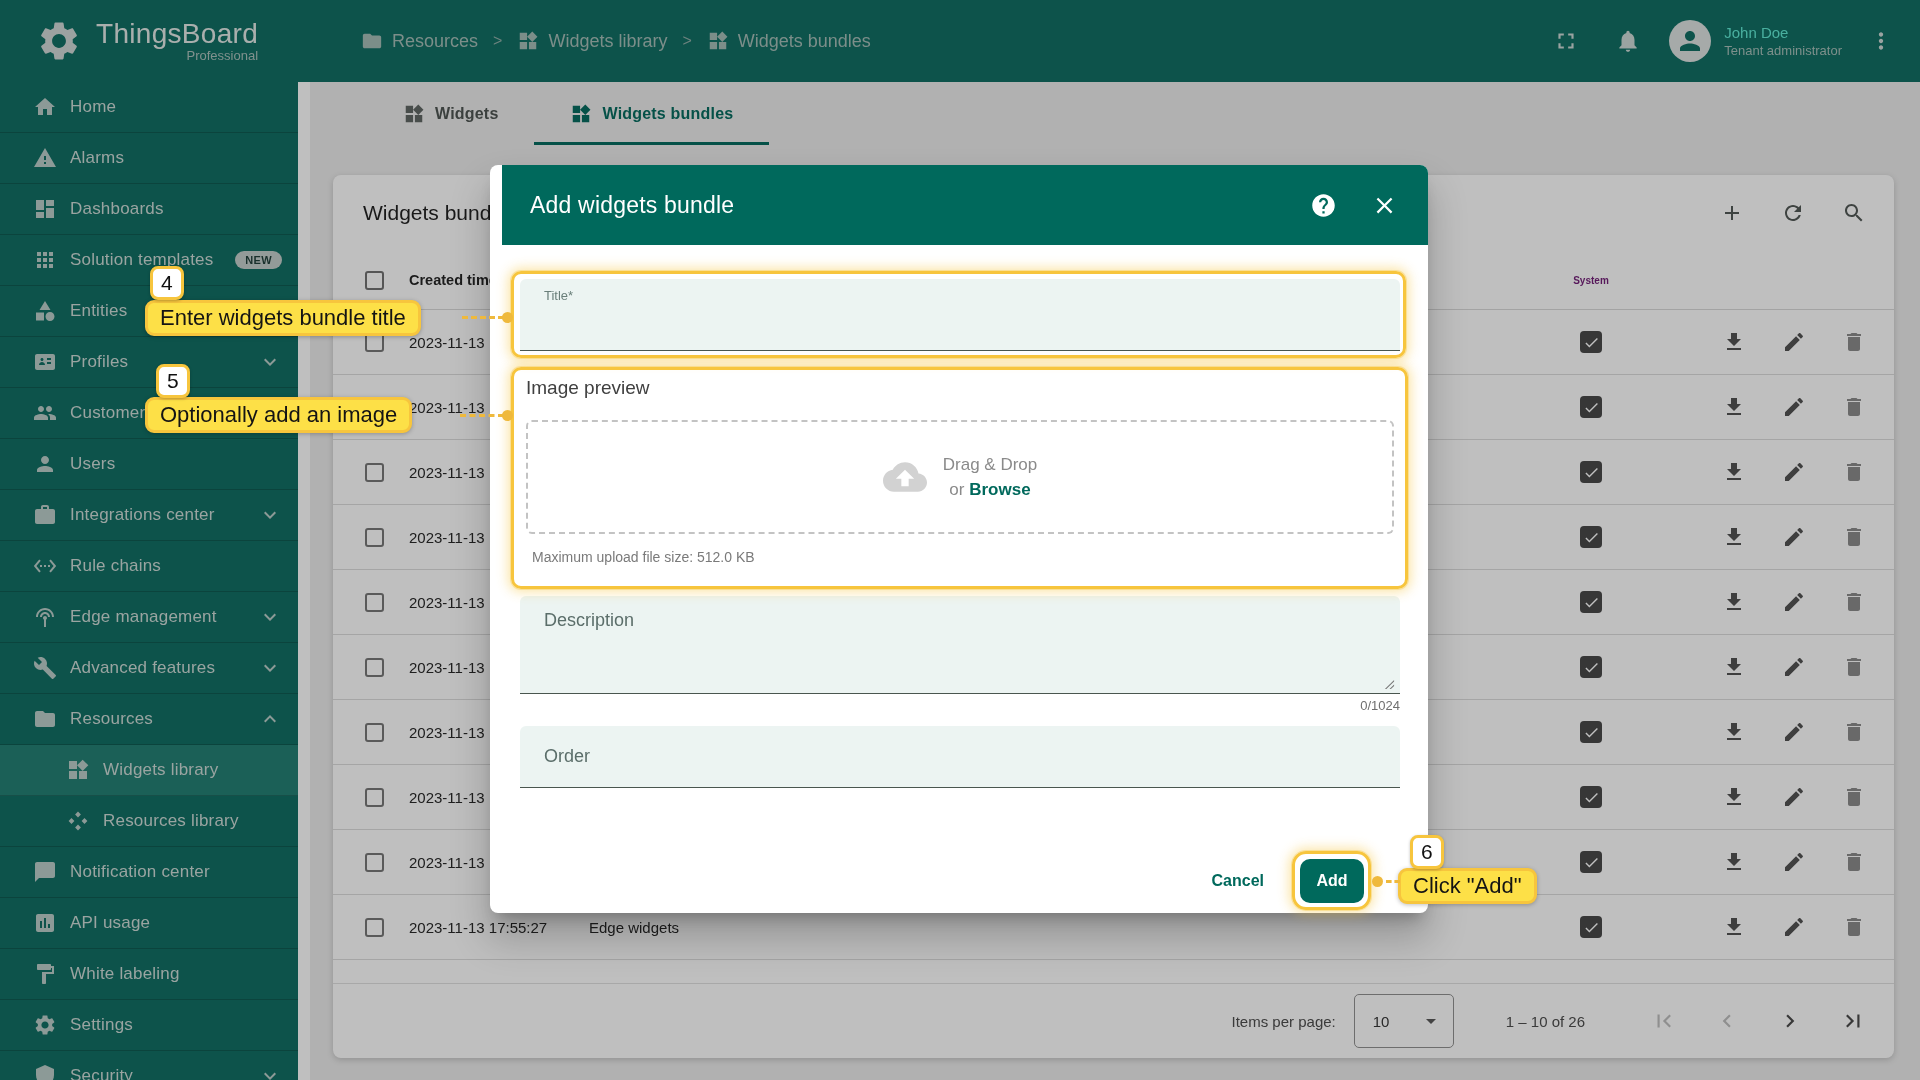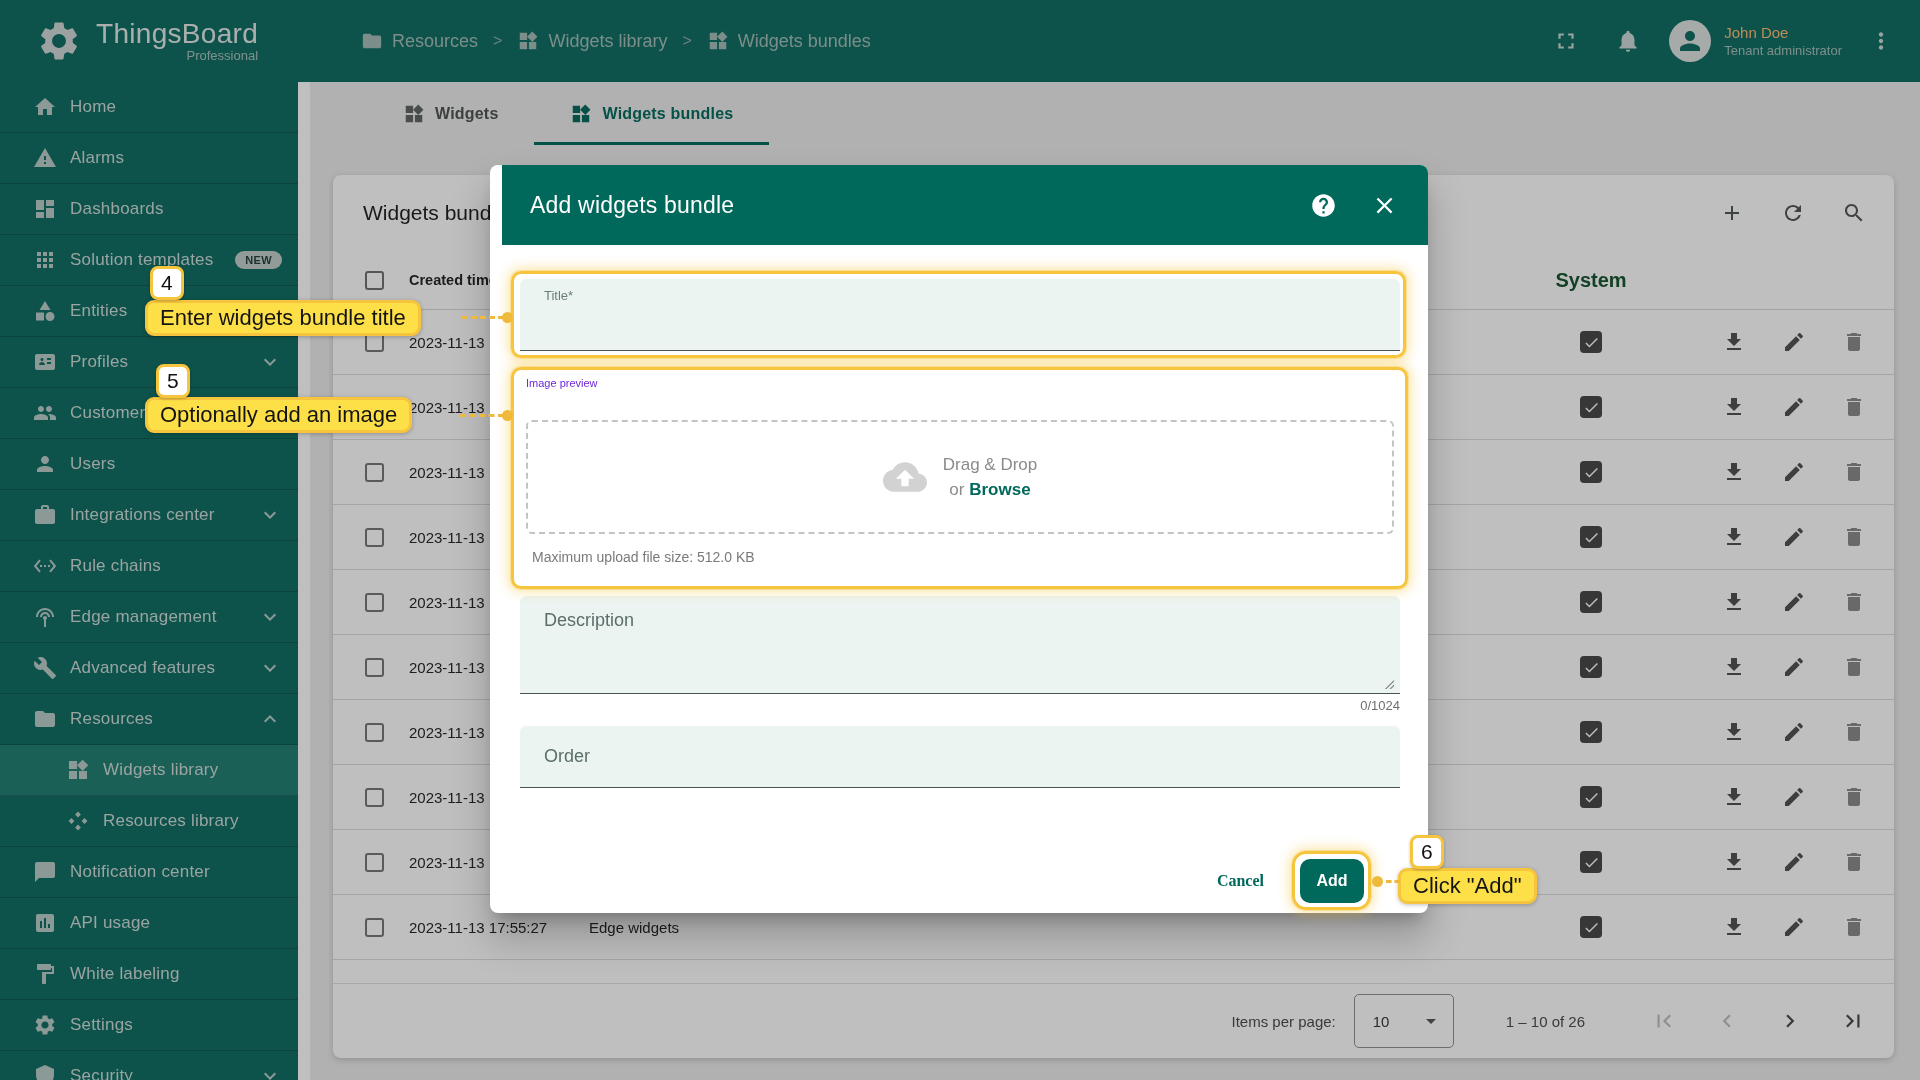--- a/index.html
+++ b/index.html
@@ -38,21 +38,21 @@
   .crumb{display:flex;align-items:center;gap:9px;cursor:pointer;white-space:nowrap;}
   .crumb-sep{margin:0 15px;font-size:16px;color:#8fada7;}
   .topbar-right{display:flex;align-items:center;}
   .tb-btn{width:26px;height:26px;color:#cdd9d6;cursor:pointer;}
   .bell{margin-left:36px;}
   .userchip{display:flex;align-items:center;margin-left:28px;cursor:pointer;}
   .avatar{width:42px;height:42px;border-radius:50%;background:#dde3e1;color:#0b6b60;
     display:flex;align-items:center;justify-content:center;overflow:hidden;}
   .avatar .ibox{width:30px;height:30px;}
   .usertxt{margin-left:13px;display:flex;flex-direction:column;}
-  .username{font-size:15px;color:#fdba74;line-height:19px;}
+  .username{font-size:15px;color:#5eead4;line-height:19px;}
   .userrole{font-size:13px;color:#a6bfb9;line-height:17px;}
   .morevert{margin-left:26px;}
 
   
   .content{position:absolute;left:310px;top:82px;right:0;bottom:0;background:#ececec;}
   .tabbar{position:absolute;left:0;top:0;right:0;height:63px;display:flex;padding-left:57px;}
   .tab{display:flex;align-items:center;gap:10px;padding:0 36px;font-size:16px;font-weight:600;
     color:#4b524f;cursor:pointer;position:relative;letter-spacing:.2px;}
   .tab .ibox{color:#5c6360;}
   .tab.active{color:#00695c;}
@@ -66,21 +66,21 @@
   .card-actions{display:flex;align-items:center;gap:37px;}
   .card-actions .cbtn{width:24px;height:24px;color:#4f5553;cursor:pointer;}
 
   .trow{display:flex;align-items:center;padding:0 28px 0 32px;}
   .thead{height:59px;border-bottom:1px solid #d9d9d9;}
   .tcell-cb{width:44px;flex:none;}
   .tcell-created{width:180px;flex:none;font-size:15px;color:#242424;}
   .thead .tcell-created{font-weight:700;font-size:14.5px;color:#1f1f1f;}
   .tcell-title{flex:1;font-size:15px;color:#242424;}
   .tcell-system{width:130px;flex:none;display:flex;justify-content:center;}
-  .thead .tcell-system{font-weight:700;font-size:20px;color:#14532d;}
+  .thead .tcell-system{font-weight:700;font-size:10px;color:#701a75;}
   .tcell-actions{width:210px;flex:none;display:flex;justify-content:flex-end;gap:36px;align-items:center;}
   .hdr-checkbox{width:19px;height:19px;border:2px solid #6f6f6f;border-radius:3px;background:transparent;cursor:pointer;}
   .row{height:65px;border-bottom:1px solid #dcdcdc;}
   .row-checkbox{width:19px;height:19px;border:2px solid #757575;border-radius:3px;cursor:pointer;}
   .syscheck{width:22px;height:22px;border-radius:4px;background:#454545;color:#fff;
     display:flex;align-items:center;justify-content:center;cursor:pointer;}
   .syscheck .ibox{width:17px;height:17px;}
   .act{width:24px;height:24px;color:#4f4f4f;cursor:pointer;}
   .act.trash{color:#8a8a8a;}
 
@@ -104,37 +104,37 @@
     padding:0 30px 0 28px;flex:none;margin-left:12px;}
   .modal-title{font-size:23px;font-weight:500;color:#fff;margin:0;flex:1;letter-spacing:.2px;}
   .mh-btn{width:27px;height:27px;color:#fff;cursor:pointer;}
   .mh-btn.help{margin-right:34px;}
   .modal-body{padding:34px 28px 0 30px;flex:1;}
   .field{background:#ecf4f2;border-bottom:1px solid #49564f;border-radius:6px 6px 0 0;}
   .f-title{height:72px;padding:9px 24px 0;}
   .f-label-sm{font-size:13px;color:#6a7f7a;}
   .f-value{font-size:18px;color:#1e2b28;margin-top:6px;}
   .image-section{position:relative;height:205px;margin-top:26px;}
-  .img-label{position:absolute;left:6px;top:0;font-size:11px;color:#6d28d9;}
+  .img-label{position:absolute;left:6px;top:0;font-size:19px;color:#404040;}
   .dropzone{position:absolute;left:6px;right:6px;top:43px;height:114px;border:2px dashed #c3c3c3;
     border-radius:6px;display:flex;align-items:center;justify-content:center;gap:16px;cursor:pointer;}
   .dz-cloud{width:44px;height:44px;color:#d2d2d2;}
   .dz-text{text-align:center;font-size:17px;color:#8a8a8a;line-height:25px;}
   .dz-browse{color:#00695c;font-weight:700;cursor:pointer;}
   .img-hint{position:absolute;left:12px;top:172px;font-size:14px;color:#7a7a7a;}
   .f-desc{height:98px;margin-top:14px;padding:14px 24px 0;position:relative;}
   .f-desc .dlabel{font-size:18px;color:#5b6e6a;}
   .resize-handle{position:absolute;right:5px;bottom:3px;width:11px;height:11px;color:#777;}
   .counter{font-size:13px;color:#6f6f6f;text-align:right;margin-top:4px;height:16px;}
   .f-order{height:62px;margin-top:12px;display:flex;align-items:center;padding:0 24px;}
   .f-order .olabel{font-size:18px;color:#5b6e6a;}
   .modal-foot{height:44px;margin-top:-6px;display:flex;align-items:center;justify-content:flex-end;
     padding-right:64px;gap:30px;flex:none;margin-bottom:10px;}
   .btn-cancel{font-size:16px;font-weight:600;color:#00695c;cursor:pointer;background:none;border:none;
-    font-family:Liberation Serif, serif;}
+    font-family:Liberation Sans, sans-serif;}
   .btn-add{width:64px;height:44px;border-radius:10px;background:#00695c;color:#fff;font-size:16px;
     font-weight:600;border:none;cursor:pointer;font-family:"Liberation Sans",sans-serif;}
 
   
   .ring{position:absolute;border:3px solid #f7c53d;border-radius:10px;z-index:60;
     box-shadow:0 0 0 1px rgba(247,197,61,.35),0 0 12px 3px rgba(247,197,61,.45);pointer-events:none;}
   .ring-title{left:511px;top:271px;width:895px;height:87px;}
   .ring-image{left:511px;top:367px;width:897px;height:222px;}
   .ring-add{left:1292px;top:851px;width:79px;height:59px;border-radius:14px;}
   .callout-num{position:absolute;z-index:61;background:#fff;border:3px solid #f7c53d;border-radius:8px;

